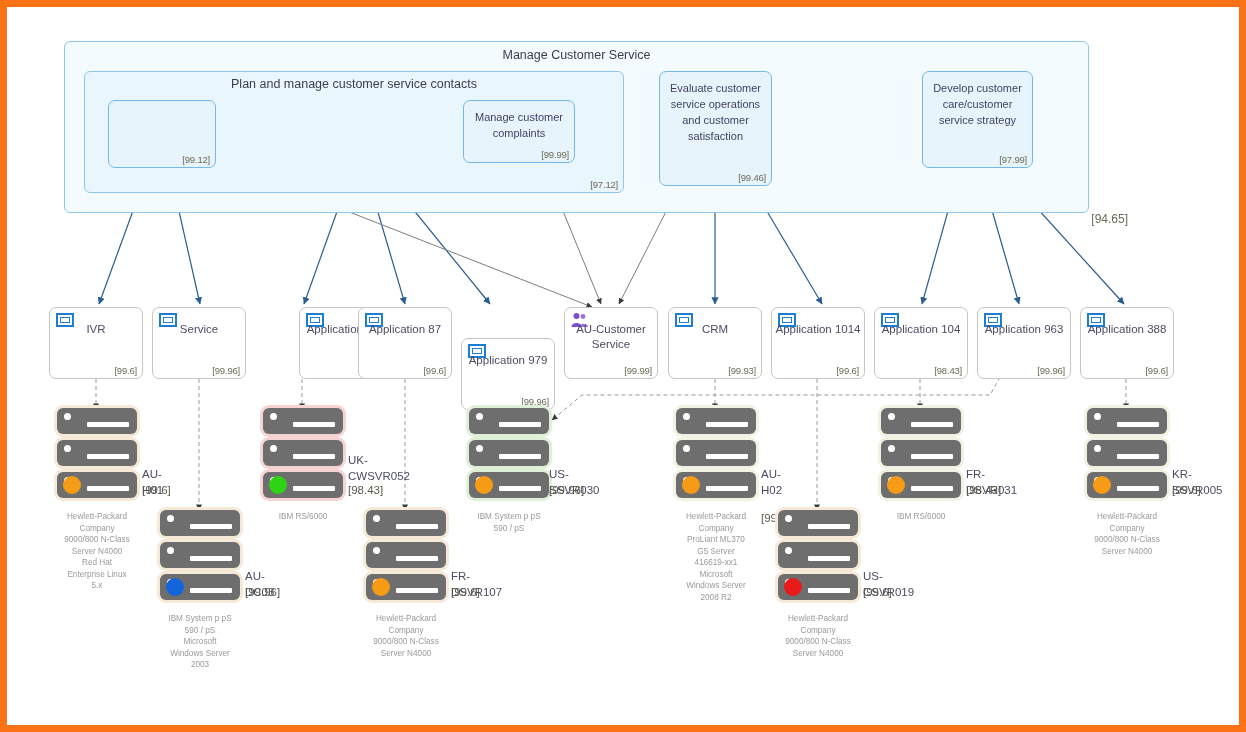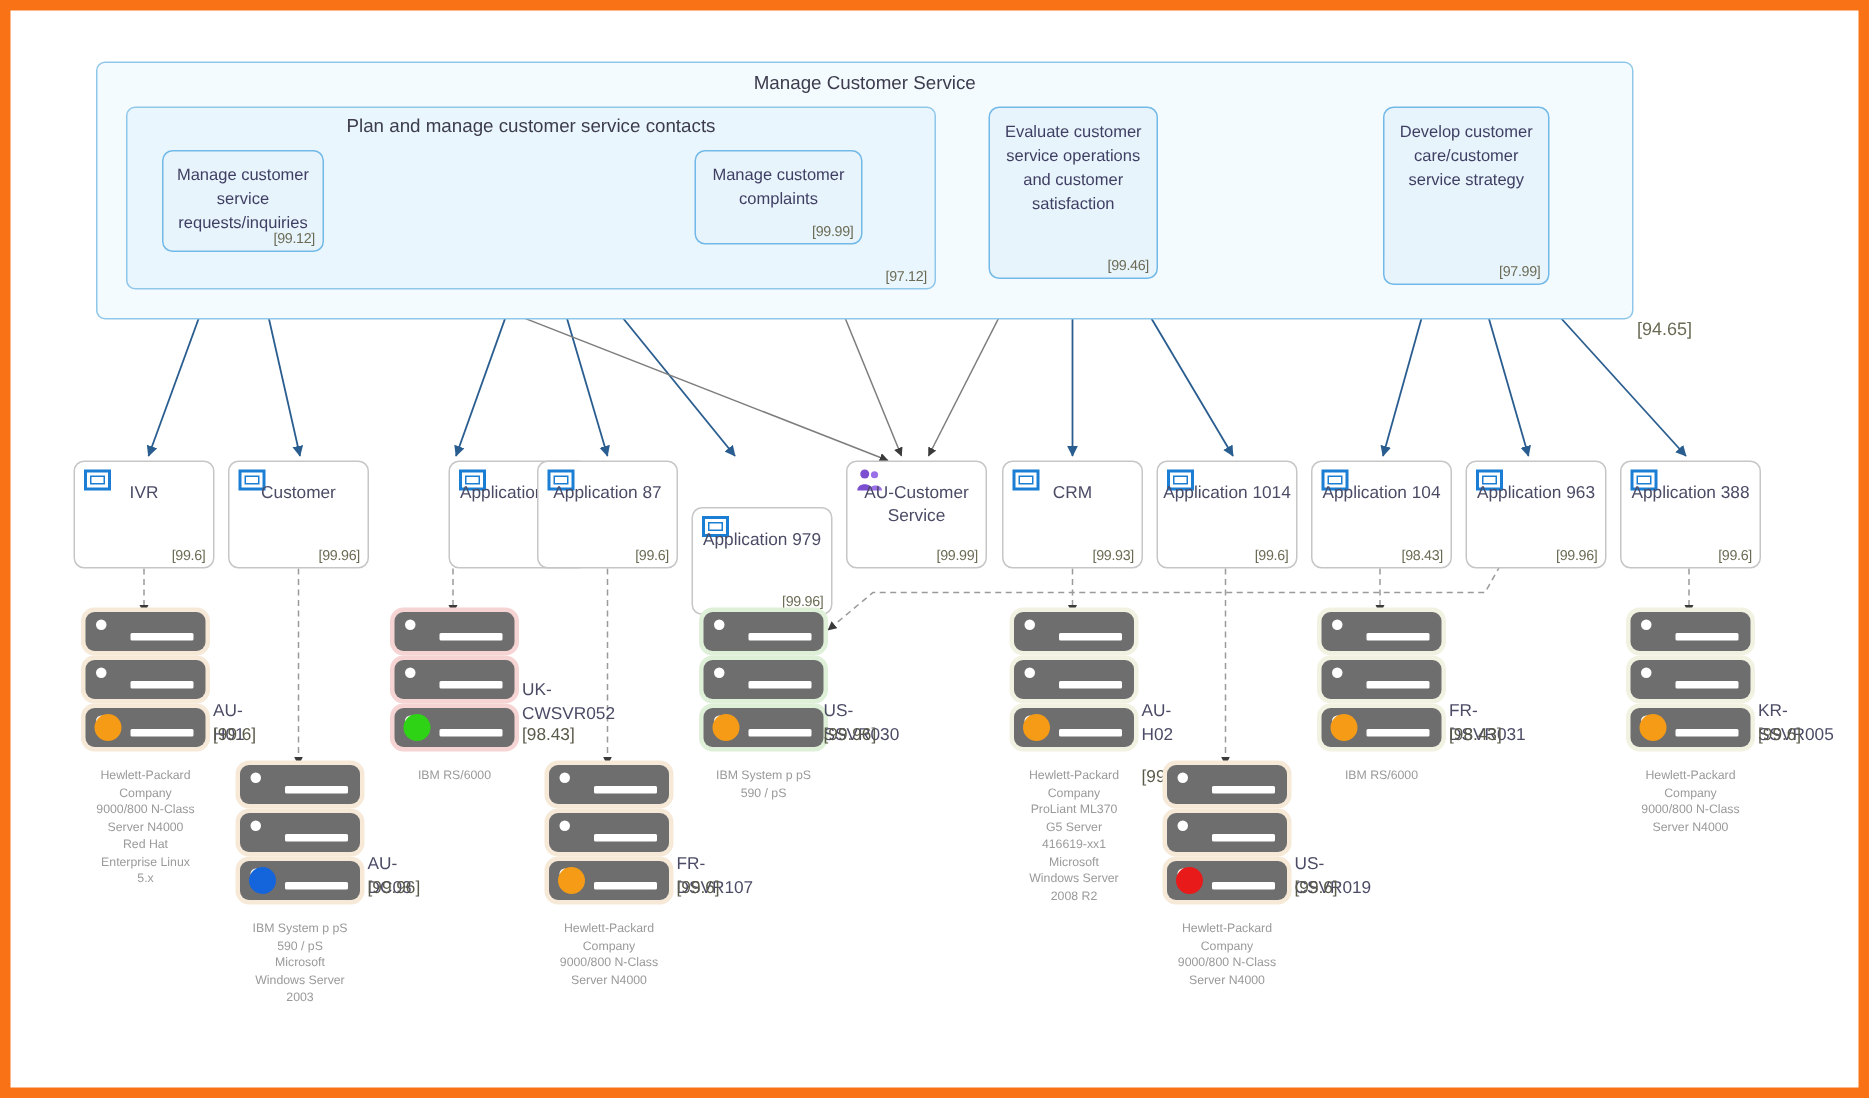--- a/index.html
+++ b/index.html
@@ -205,51 +205,50 @@
     <div class="proc-outer-title">Manage Customer Service</div>
     <div class="score-outer" style="right:-40px; bottom:-14px;">[94.65]</div>
   </div>
 
   <div class="proc-group" style="left:77px; top:64px; width:540px; height:122px;">
     <div class="proc-group-title">Plan and manage customer service contacts</div>
     <div class="score">[97.12]</div>
   </div>
 
   <div class="proc-leaf" style="left:101px; top:93px; width:108px; height:68px;">
-    <div class="proc-leaf-label">Manage customer service requests/inquiries</div>
     <div class="score">[99.12]</div>
   </div>
 
   <div class="proc-leaf" style="left:456px; top:93px; width:112px; height:63px;">
     <div class="proc-leaf-label">Manage customer complaints</div>
     <div class="score">[99.99]</div>
   </div>
 
   <div class="proc-leaf" style="left:652px; top:64px; width:113px; height:115px;">
     <div class="proc-leaf-label">Evaluate customer service operations and customer satisfaction</div>
     <div class="score">[99.46]</div>
   </div>
 
-  <div class="proc-leaf" style="left:915px; top:64px; width:111px; height:119px;">
+  <div class="proc-leaf" style="left:915px; top:64px; width:111px; height:97px;">
     <div class="proc-leaf-label">Develop customer care/customer service strategy</div>
     <div class="score">[97.99]</div>
   </div>
 
   <div class="app-node" style="left:42px; top:300px;">
     <span class="app-icon">
         <span class="app-icon-inner"></span>
       </span>
     <div class="app-label">IVR</div>
     <div class="score">[99.6]</div>
   </div>
   <div class="app-node" style="left:145px; top:300px;">
     <span class="app-icon">
         <span class="app-icon-inner"></span>
       </span>
-    <div class="app-label">Customer</div>
+    <div class="app-label">Service</div>
     <div class="score">[99.96]</div>
   </div>
   <div class="app-node" style="left:248px; top:300px;margin-left:44px;">
     <span class="app-icon">
         <span class="app-icon-inner"></span>
       </span>
     <div class="app-label">Application 689</div>
     <div class="score">[98.43]</div>
   </div>
   <div class="app-node" style="left:351px; top:300px;">

